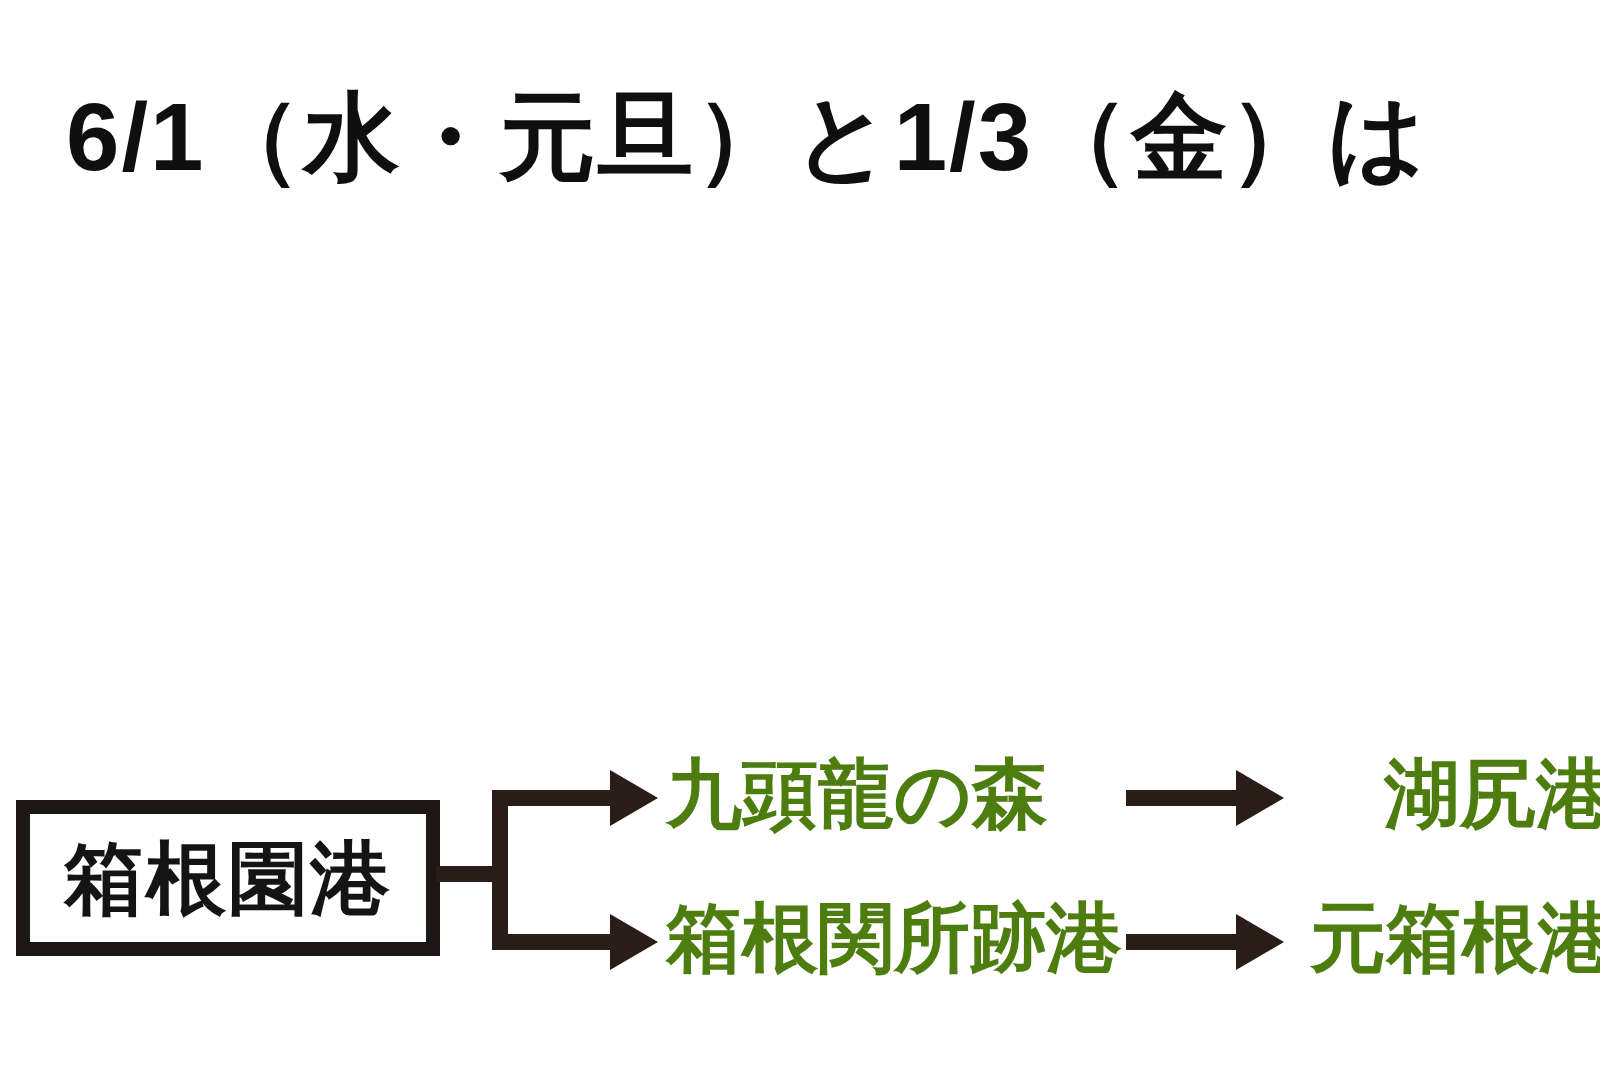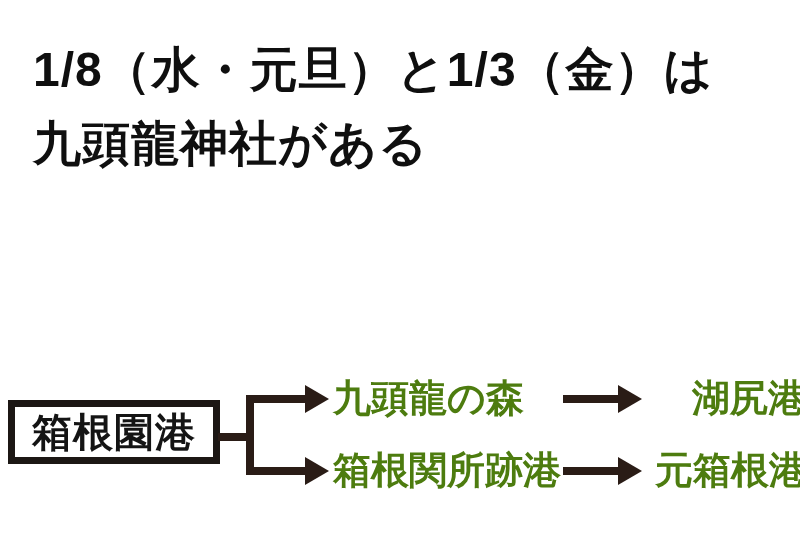--- a/index.html
+++ b/index.html
@@ -25,21 +25,21 @@
     color: #0f0f0f;
     letter-spacing: 1px;
     white-space: nowrap;
   }
   
   .origin-box {
     position: absolute;
     left: 8px;
     top: 400px;
     width: 212px;
-    height: 64px;
+    height: 78px;
     box-sizing: border-box;
     border: 7px solid #1c1714;
     background: #ffffff;
     display: flex;
     align-items: center;
     justify-content: center;
   }
   .origin-box .origin-label {
     font-size: 40px;
     font-weight: bold;
@@ -75,22 +75,21 @@
     line-height: 40px;
     white-space: nowrap;
   }
 </style>
 </head>
 <body>
 
 <div class="page">
 
   <div class="announce">
-    <div class="line">1/8（水・元旦）と1/3（金）は</div>
-    <div class="line">九頭龍神社がある</div>
+    <div class="line">6/1（水・元旦）と1/3（金）は</div>
   </div>
 
   <div>
 
     <div class="origin-box">
       <span class="origin-label">箱根園港</span>
     </div>
 
     <div class="bar" style="left:218px; top:433px; width:36px; height:8px;"></div>
 

